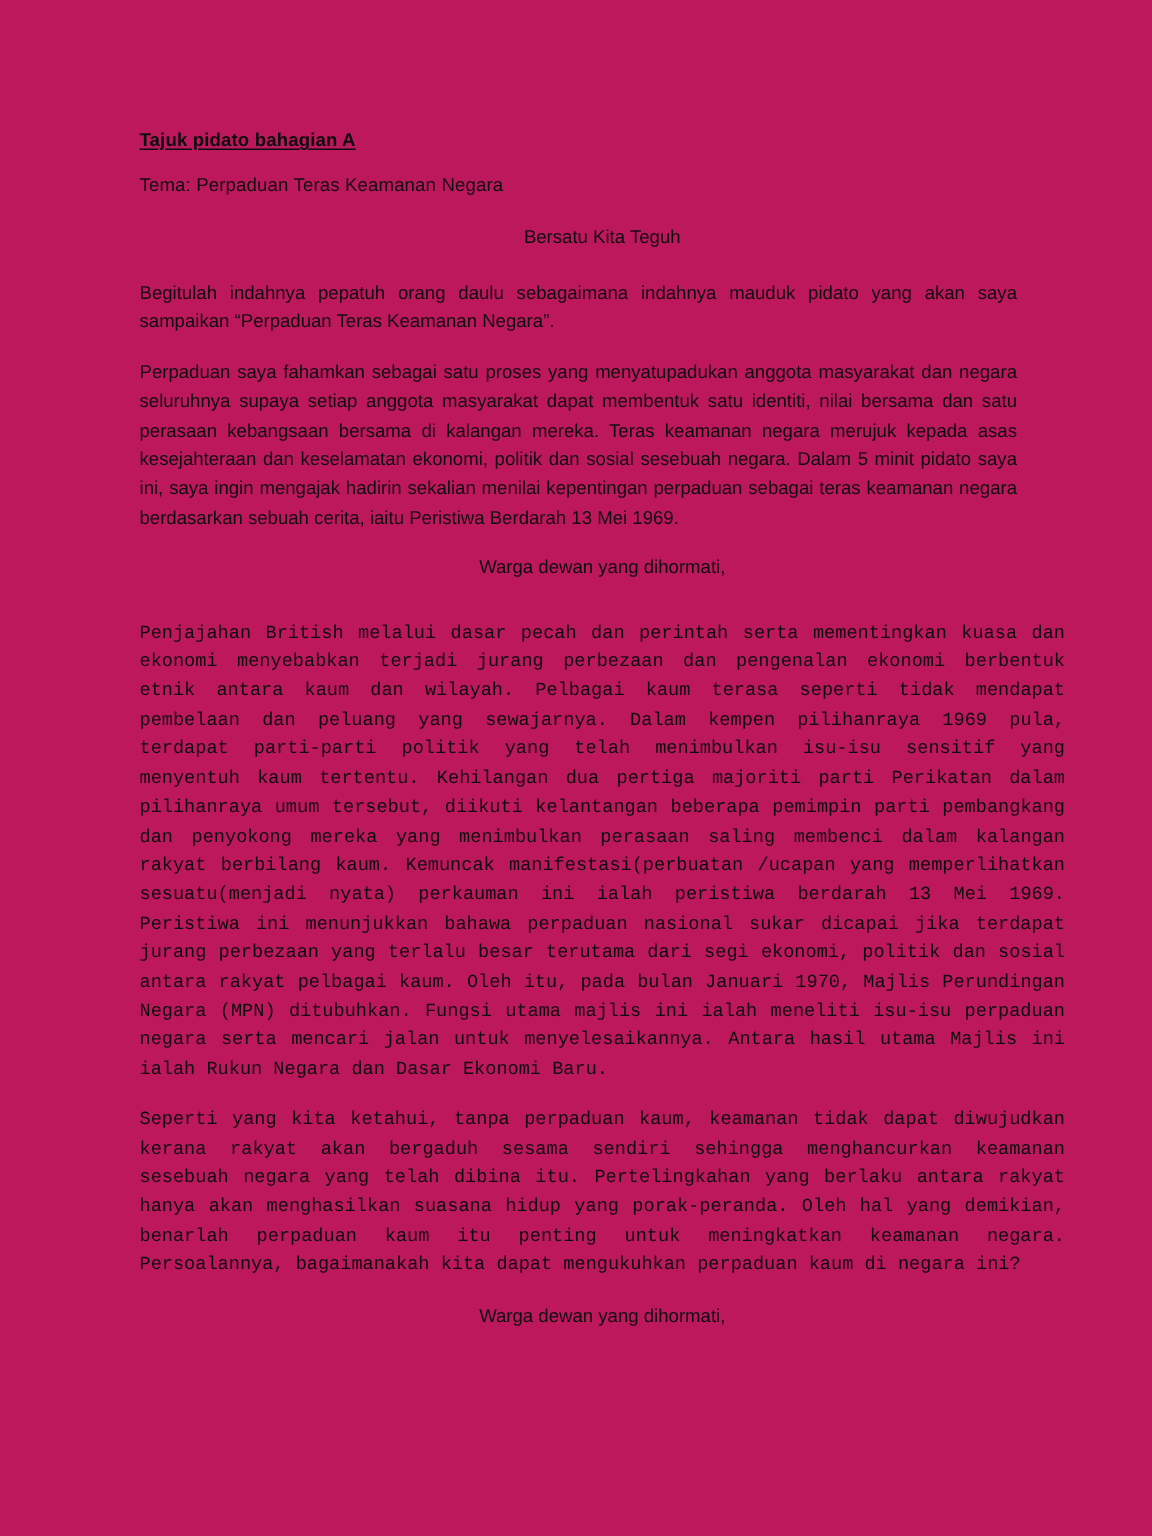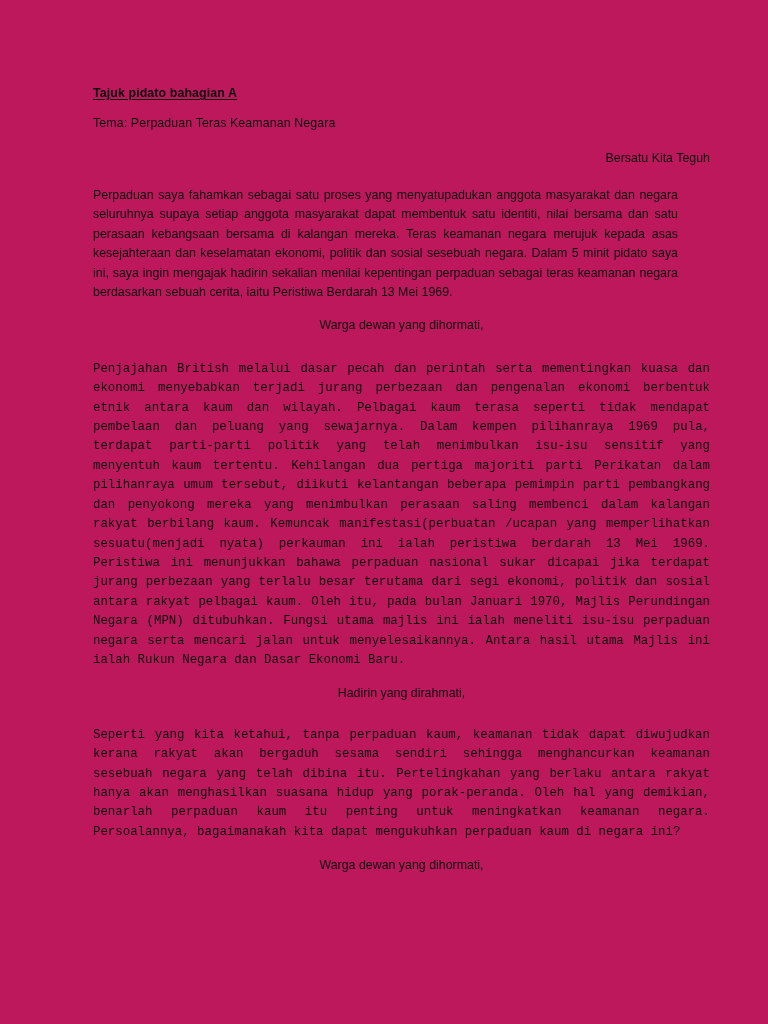--- a/index.html
+++ b/index.html
@@ -48,21 +48,21 @@
     line-height: 15px;
     margin: 0 0 19px 0;
     letter-spacing: 0.1px;
   }
 
   
   .line {
     font-size: 12.4px;
     line-height: 16px;
     margin: 0 0 14px 0;
-    text-align: right;
+    text-align: center;
   }
 
   
   .para {
     font-size: 12.4px;
     line-height: 19.4px;
     margin: 0 0 14px 0;
     text-align: justify;
     text-justify: inter-word;
   }
@@ -98,28 +98,28 @@
 
     <p class="heading-tema">
       <span>Tema:</span><span>&nbsp;</span><span class="u">Perpaduan Teras Keamanan Negara</span>
     </p>
 
     <p class="line">Bersatu Kita Teguh</p>
 
 
     <div class="spacer-sm"></div>
 
+    <p class="para narrow">Begitulah indahnya pepatuh orang daulu sebagaimana indahnya mauduk pidato yang akan saya sampaikan “Perpaduan Teras Keamanan Negara”.</p>
 
 
     <p class="para narrow">Perpaduan saya fahamkan sebagai satu proses yang menyatupadukan anggota masyarakat dan negara seluruhnya supaya setiap anggota masyarakat dapat membentuk satu identiti, nilai bersama dan satu perasaan kebangsaan bersama di kalangan mereka. Teras keamanan negara merujuk kepada asas kesejahteraan dan keselamatan ekonomi, politik dan sosial sesebuah negara. Dalam 5 minit pidato saya ini, saya ingin mengajak hadirin sekalian menilai kepentingan perpaduan sebagai teras keamanan negara berdasarkan sebuah cerita, iaitu Peristiwa Berdarah 13 Mei 1969.</p>
 
     <p class="salutation">Warga dewan yang dihormati,</p>
 
     <p class="para wide">Penjajahan British melalui dasar pecah dan perintah serta mementingkan kuasa dan ekonomi menyebabkan terjadi jurang perbezaan dan pengenalan ekonomi berbentuk etnik antara kaum dan wilayah. Pelbagai kaum terasa seperti tidak mendapat pembelaan dan peluang yang sewajarnya. Dalam kempen pilihanraya 1969 pula, terdapat parti-parti politik yang telah menimbulkan isu-isu sensitif yang menyentuh kaum tertentu. Kehilangan dua pertiga majoriti parti Perikatan dalam pilihanraya umum tersebut, diikuti kelantangan beberapa pemimpin parti pembangkang dan penyokong mereka yang menimbulkan perasaan saling membenci dalam kalangan rakyat berbilang kaum. Kemuncak manifestasi(perbuatan /ucapan yang memperlihatkan sesuatu(menjadi nyata) perkauman ini ialah peristiwa berdarah 13 Mei 1969. Peristiwa ini menunjukkan bahawa perpaduan nasional sukar dicapai jika terdapat jurang perbezaan yang terlalu besar terutama dari segi ekonomi, politik dan sosial antara rakyat pelbagai kaum. Oleh itu, pada bulan Januari 1970, Majlis Perundingan Negara (MPN) ditubuhkan. Fungsi utama majlis ini ialah meneliti isu-isu perpaduan negara serta mencari jalan untuk menyelesaikannya. Antara hasil utama Majlis ini ialah Rukun Negara dan Dasar Ekonomi Baru.</p>
 
-    <p class="salutation tight">Hadirin yang dirahmati,</p>
 
     <p class="para wide">Seperti yang kita ketahui, tanpa perpaduan kaum, keamanan tidak dapat diwujudkan kerana rakyat akan bergaduh sesama sendiri sehingga menghancurkan keamanan sesebuah negara yang telah dibina itu. Pertelingkahan yang berlaku antara rakyat hanya akan menghasilkan suasana hidup yang porak-peranda. Oleh hal yang demikian, benarlah perpaduan kaum itu penting untuk meningkatkan keamanan negara. Persoalannya, bagaimanakah kita dapat mengukuhkan perpaduan kaum di negara ini?</p>
 
     <p class="salutation">Warga dewan yang dihormati,</p>
 
   </div>
 </div>
 
 </body></html>

